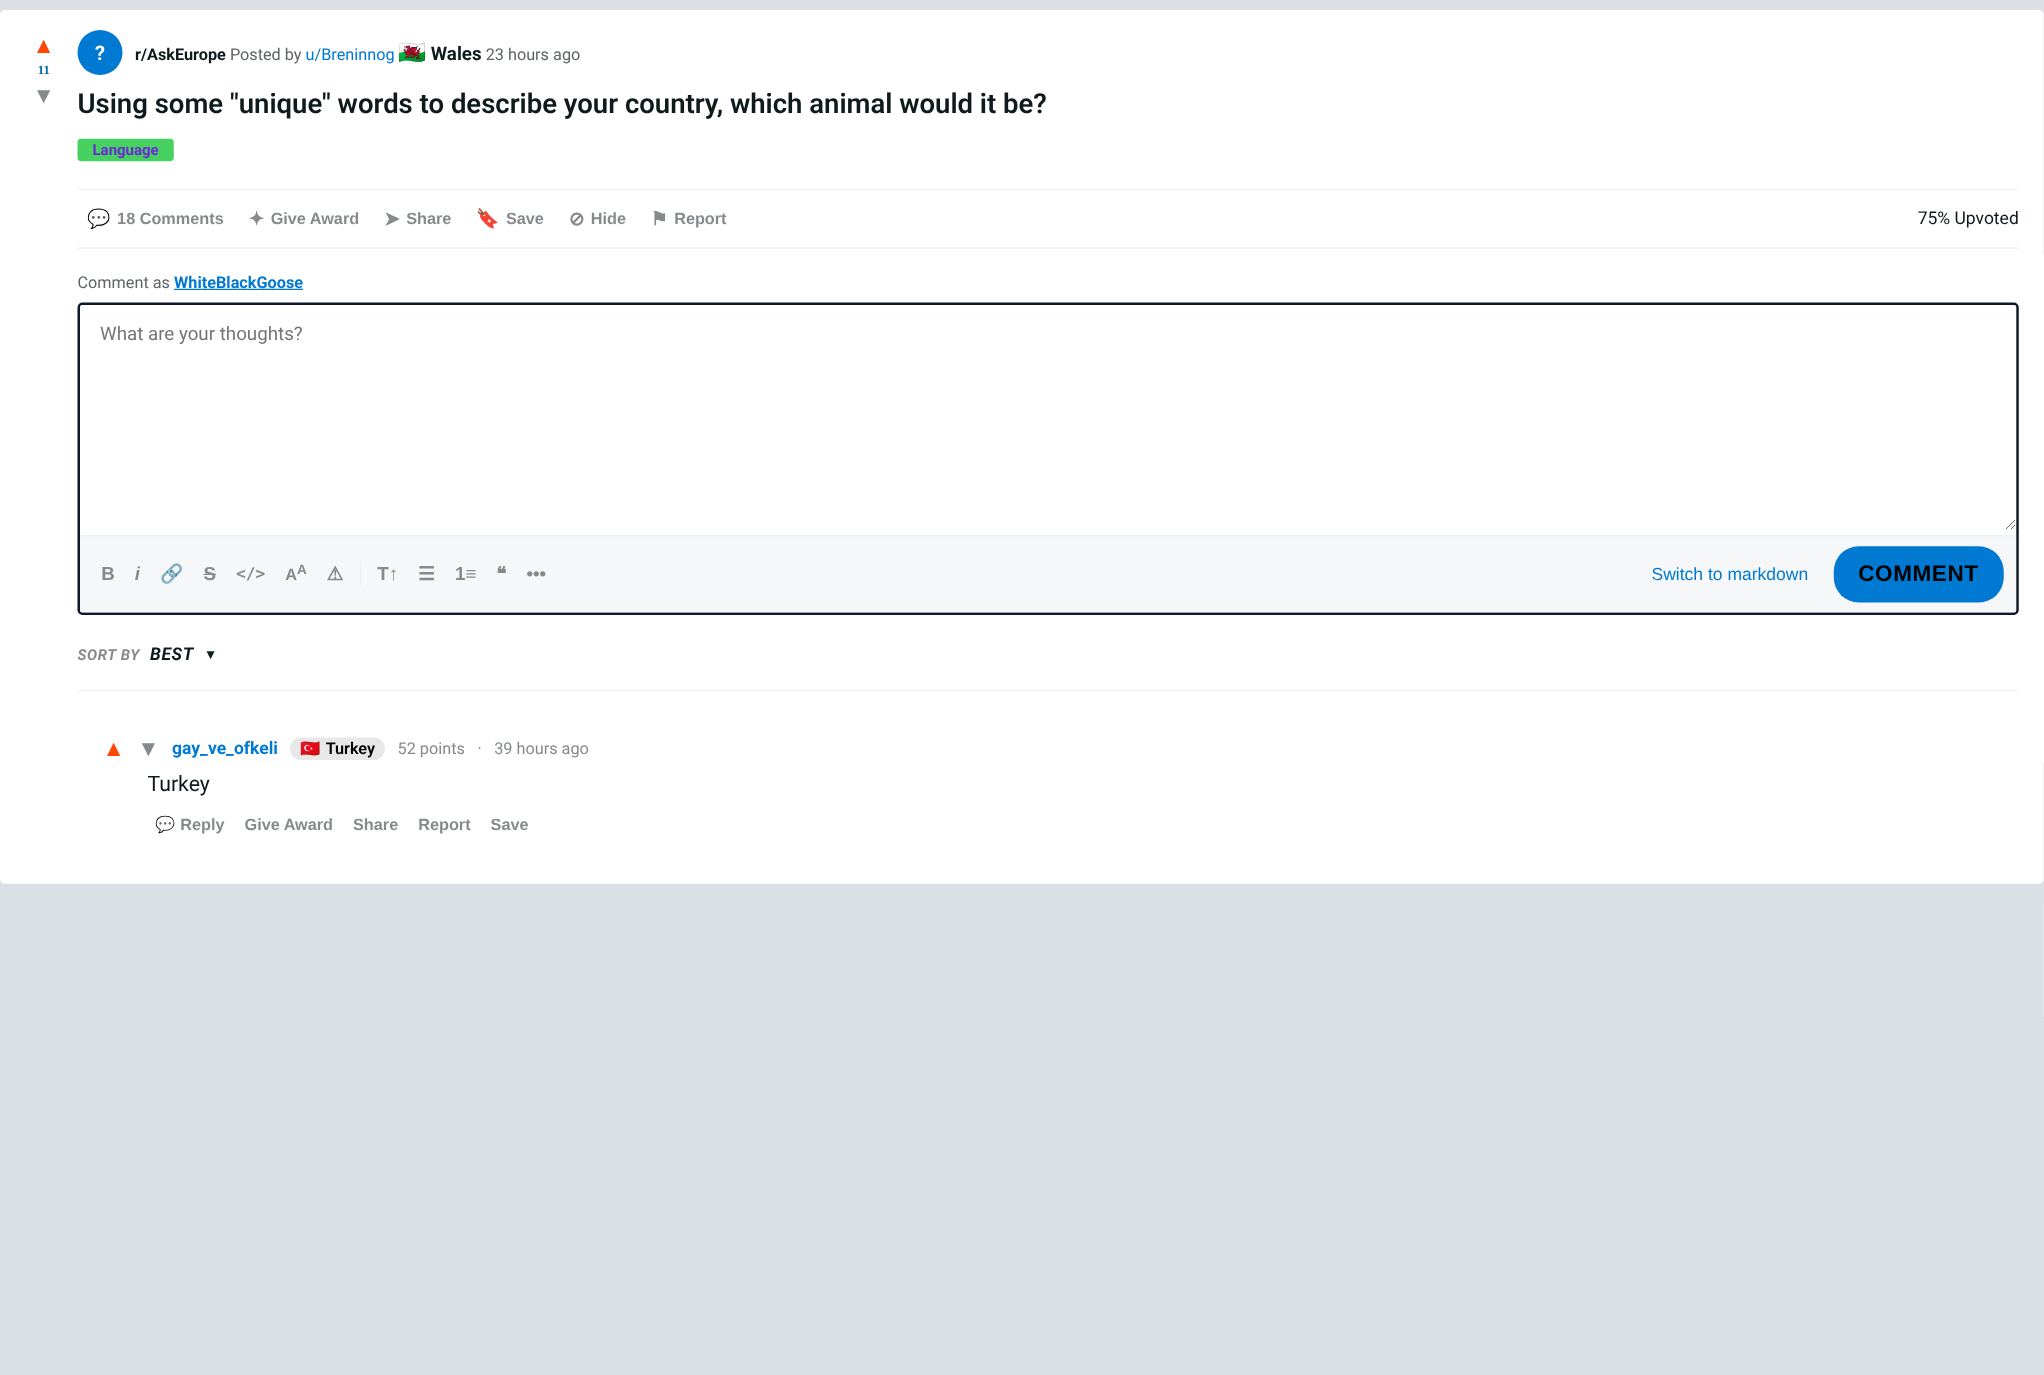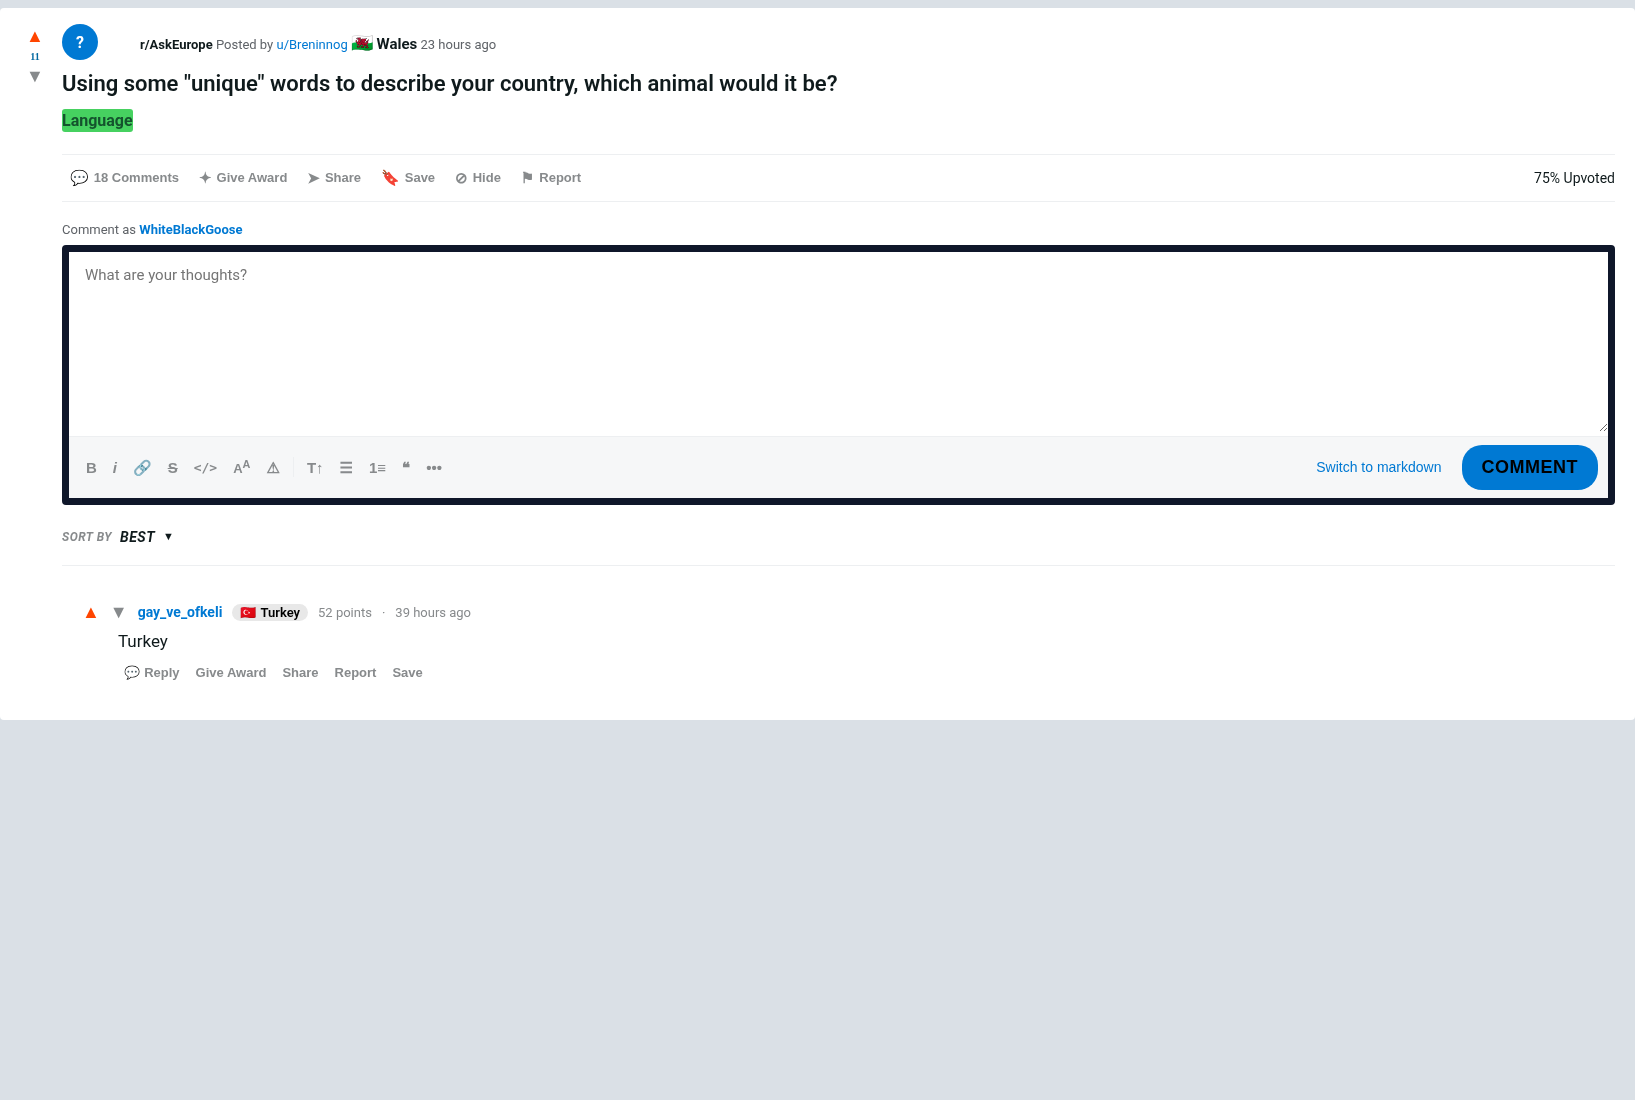--- a/index.html
+++ b/index.html
@@ -63,21 +63,20 @@
       flex-shrink: 0;
     }
     .post-meta {
       color: #5f6368;
       font-size: 13px;
     }
     .post-meta .subreddit-name {
       font-weight: 700;
       color: #0f1a1c;
       cursor: pointer;
-      margin-left: 32px;
     }
     .post-meta .username {
       color: #0079d3;
       cursor: pointer;
     }
     .flag-emoji {
       font-size: 18px;
     }
     .location-badge {
       color: #0f1a1c;
@@ -87,25 +86,25 @@
     .post-title {
       font-size: 22px;
       font-weight: 600;
       color: #0f1a1c;
       margin: 8px 0 10px 0;
       line-height: 1.3;
     }
     .flair-badge {
       display: inline-block;
       background: #46d160;
-      color: #14532d;
-      font-size: 16px;
+      color: #6d28d9;
+      font-size: 12px;
       font-weight: 700;
       border-radius: 3px;
-      padding: 2px 0;
+      padding: 2px 12px;
       margin-bottom: 14px;
     }
     .post-actions {
       display: flex;
       align-items: center;
       gap: 4px;
       margin-top: 8px;
       padding: 8px 0;
       border-top: 1px solid #edeff1;
       border-bottom: 1px solid #edeff1;
@@ -134,23 +133,24 @@
     }
     .comment-as-section {
       margin: 20px 0 8px 0;
       font-size: 13px;
       color: #5f6368;
     }
     .comment-as-section .username-link {
       color: #0079d3;
       cursor: pointer;
       font-weight: 700;
+      text-decoration: underline;
     }
     .comment-editor {
-      border: 7px solid #0f172a;
+      border: 2px solid #0f172a;
       border-radius: 4px;
       overflow: hidden;
       margin-bottom: 24px;
     }
     .comment-textarea {
       width: 100%;
       min-height: 180px;
       border: none;
       outline: none;
       padding: 14px 16px;

